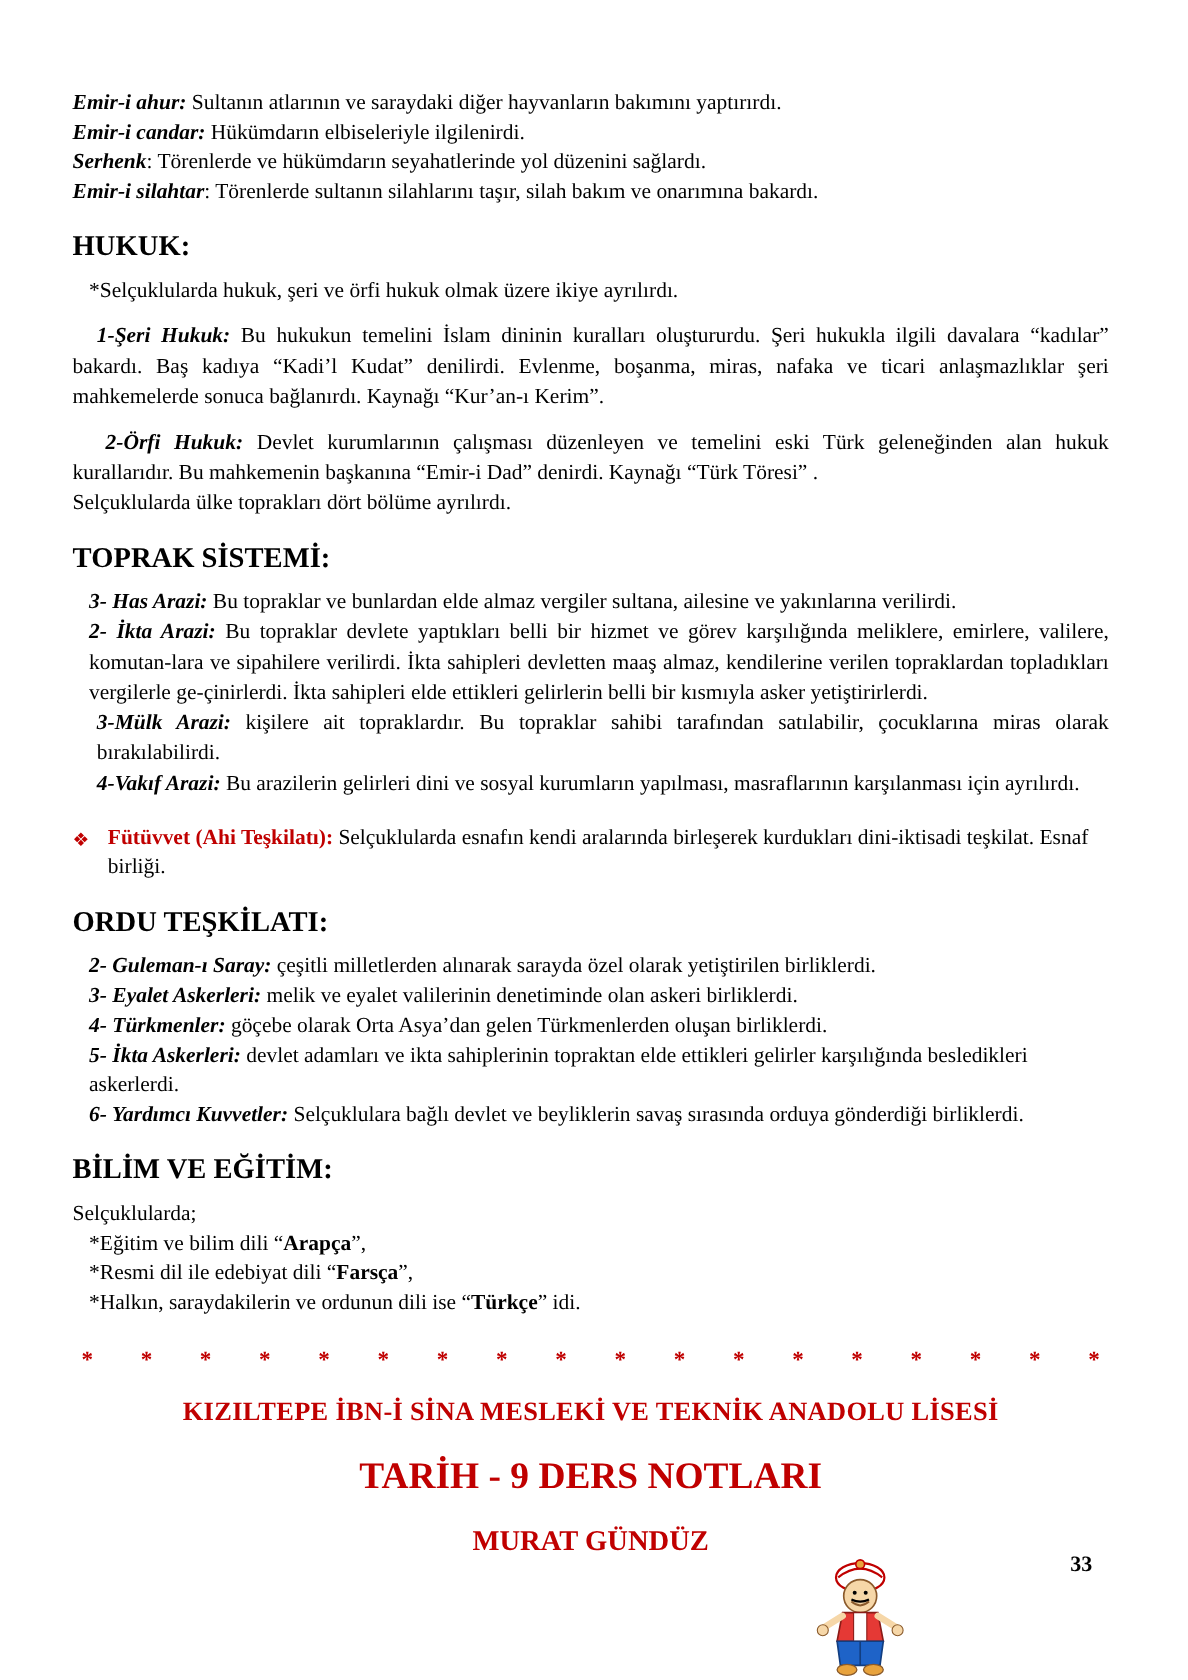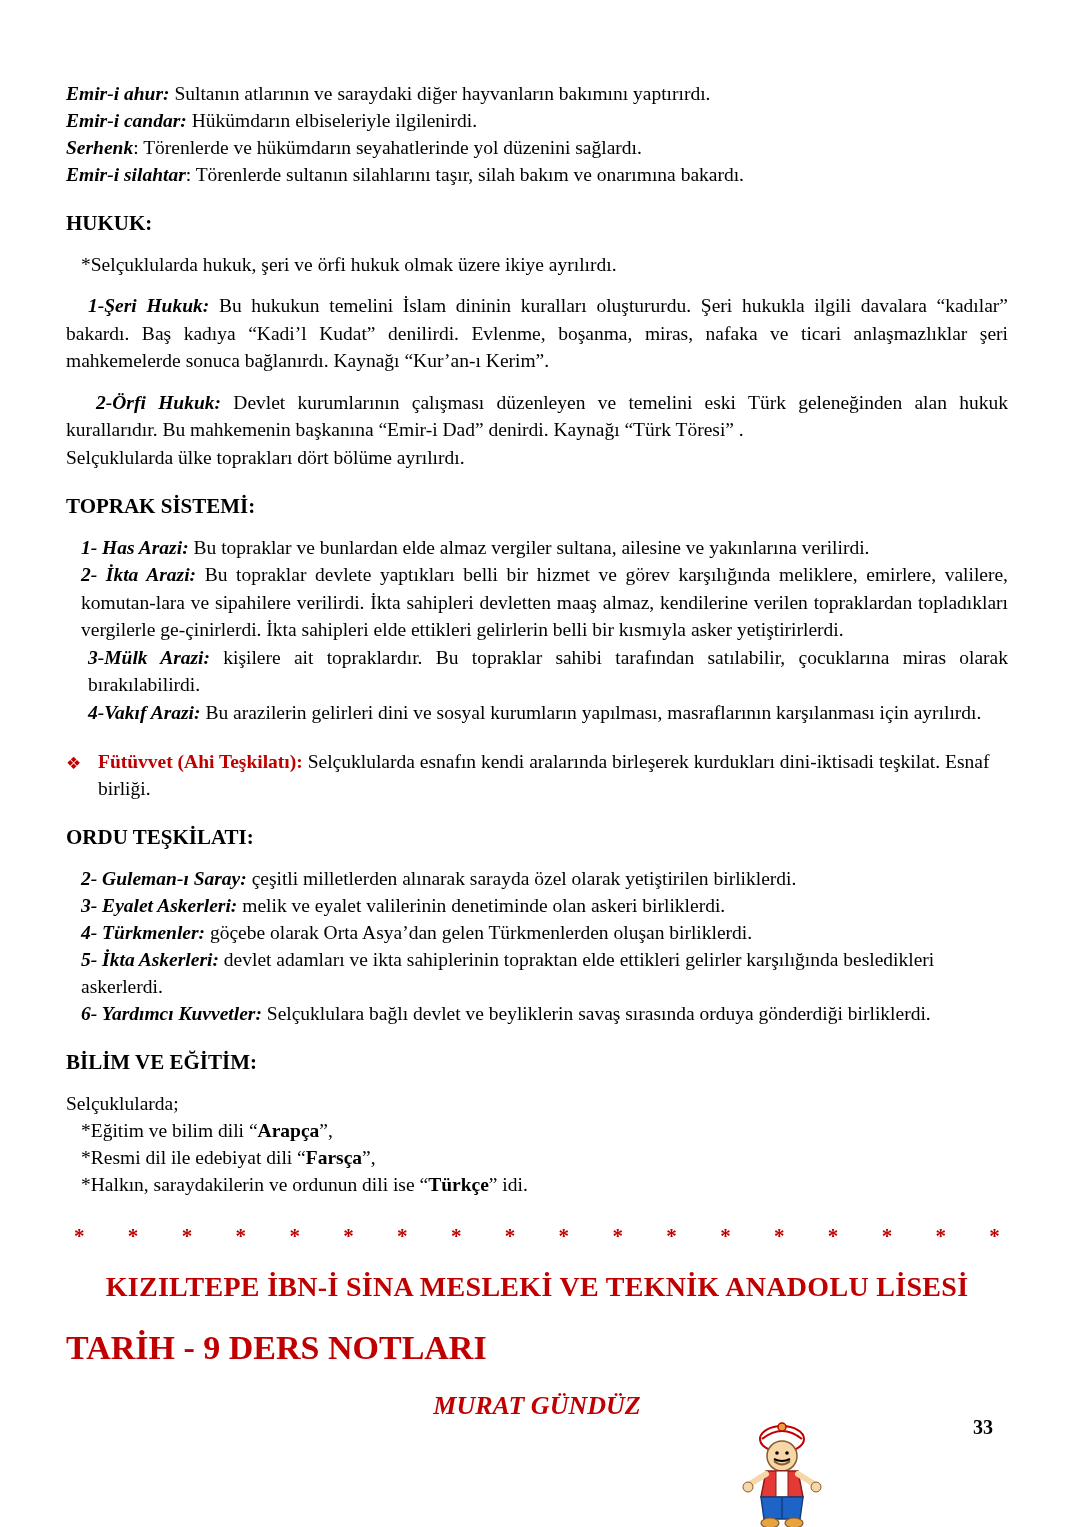--- a/index.html
+++ b/index.html
@@ -28,21 +28,21 @@
     font-size: 19.5px;
     line-height: 27px;
   }
   .indent-1 { padding-left: 15px; }
   .indent-2 { padding-left: 22px; }
   .block-gap-sm { height: 14px; }
   .block-gap { height: 22px; }
   .bi { font-weight: bold; font-style: italic; }
   .b { font-weight: bold; }
   .heading {
-    font-size: 21px;
+    font-size: 26px;
     line-height: 27px;
     font-weight: bold;
   }
   .para {
     font-size: 19.5px;
     line-height: 27.5px;
     text-align: justify;
   }
   .bullet-row {
     display: flex;
@@ -70,37 +70,37 @@
     color: #c00000;
     font-size: 21px;
     font-weight: bold;
     padding: 0 8px;
     margin-top: 26px;
   }
   .title-1 {
     text-align: center;
     color: #c00000;
     font-weight: bold;
-    font-size: 28px;
+    font-size: 24px;
     letter-spacing: 0.3px;
     margin-top: 22px;
   }
   .title-2 {
+    text-align: center;
     color: #c00000;
     font-weight: bold;
     font-size: 34px;
     margin-top: 26px;
   }
   .title-3 {
     text-align: center;
     color: #c00000;
     font-weight: bold;
     font-size: 26px;
     margin-top: 24px;
-    font-style: italic;
   }
   .author-row {
     position: relative;
     height: 120px;
   }
   .mascot {
     position: absolute;
     left: 670px;
     top: -2px;
     width: 92px;
@@ -137,21 +137,21 @@
   <div class="block-gap-sm"></div>
   <p class="para"><span style="display:inline-block;width:22px"></span><span class="bi">1-Şeri Hukuk:</span><span> Bu hukukun temelini İslam dininin kuralları oluştururdu. Şeri hukukla ilgili davalara “kadılar”  bakardı. Baş kadıya “Kadi’l Kudat” denilirdi. Evlenme, boşanma, miras, nafaka ve ticari anlaşmazlıklar şeri mahkemelerde sonuca bağlanırdı. Kaynağı  “Kur’an-ı Kerim”.</span></p>
   <div class="block-gap-sm"></div>
   <p class="para"><span style="display:inline-block;width:30px"></span><span class="bi">2-Örfi Hukuk:</span><span> Devlet kurumlarının çalışması düzenleyen ve temelini eski Türk geleneğinden alan hukuk kurallarıdır. Bu mahkemenin başkanına  “Emir-i Dad” denirdi. Kaynağı  “Türk Töresi” .</span></p>
   <p class="line">Selçuklularda ülke toprakları dört bölüme ayrılırdı.</p>
 
   <div class="block-gap"></div>
 
   <p class="heading">TOPRAK SİSTEMİ:</p>
   <div class="block-gap-sm"></div>
-  <p class="para indent-1"><span class="bi">1- Has Arazi:</span><span> Bu topraklar ve bunlardan elde almaz vergiler sultana, ailesine ve yakınlarına verilirdi.</span></p>
+  <p class="para indent-1"><span class="bi">3- Has Arazi:</span><span> Bu topraklar ve bunlardan elde almaz vergiler sultana, ailesine ve yakınlarına verilirdi.</span></p>
   <p class="para indent-1"><span class="bi">2- İkta Arazi:</span><span> Bu topraklar devlete yaptıkları belli bir hizmet ve görev karşılığında meliklere, emirlere, valilere, komutan-lara ve  sipahilere verilirdi. İkta sahipleri devletten maaş almaz, kendilerine verilen topraklardan topladıkları vergilerle ge-çinirlerdi. İkta sahipleri elde ettikleri gelirlerin belli bir kısmıyla asker yetiştirirlerdi.</span></p>
   <p class="para indent-2"><span class="bi">3-Mülk Arazi:</span><span> kişilere ait topraklardır. Bu topraklar sahibi tarafından satılabilir, çocuklarına miras olarak bırakılabilirdi.</span></p>
   <p class="para indent-2"><span class="bi">4-Vakıf Arazi:</span><span> Bu arazilerin gelirleri dini ve sosyal kurumların yapılması, masraflarının karşılanması için ayrılırdı.</span></p>
 
   <div class="block-gap"></div>
 
   <div class="bullet-row">
     <span class="bullet-mark">❖</span>
     <span class="bullet-text"><span class="red-bold">Fütüvvet (Ahi Teşkilatı):</span><span> Selçuklularda esnafın kendi aralarında birleşerek kurdukları dini-iktisadi teşkilat. Esnaf birliği.</span></span>
   </div>

